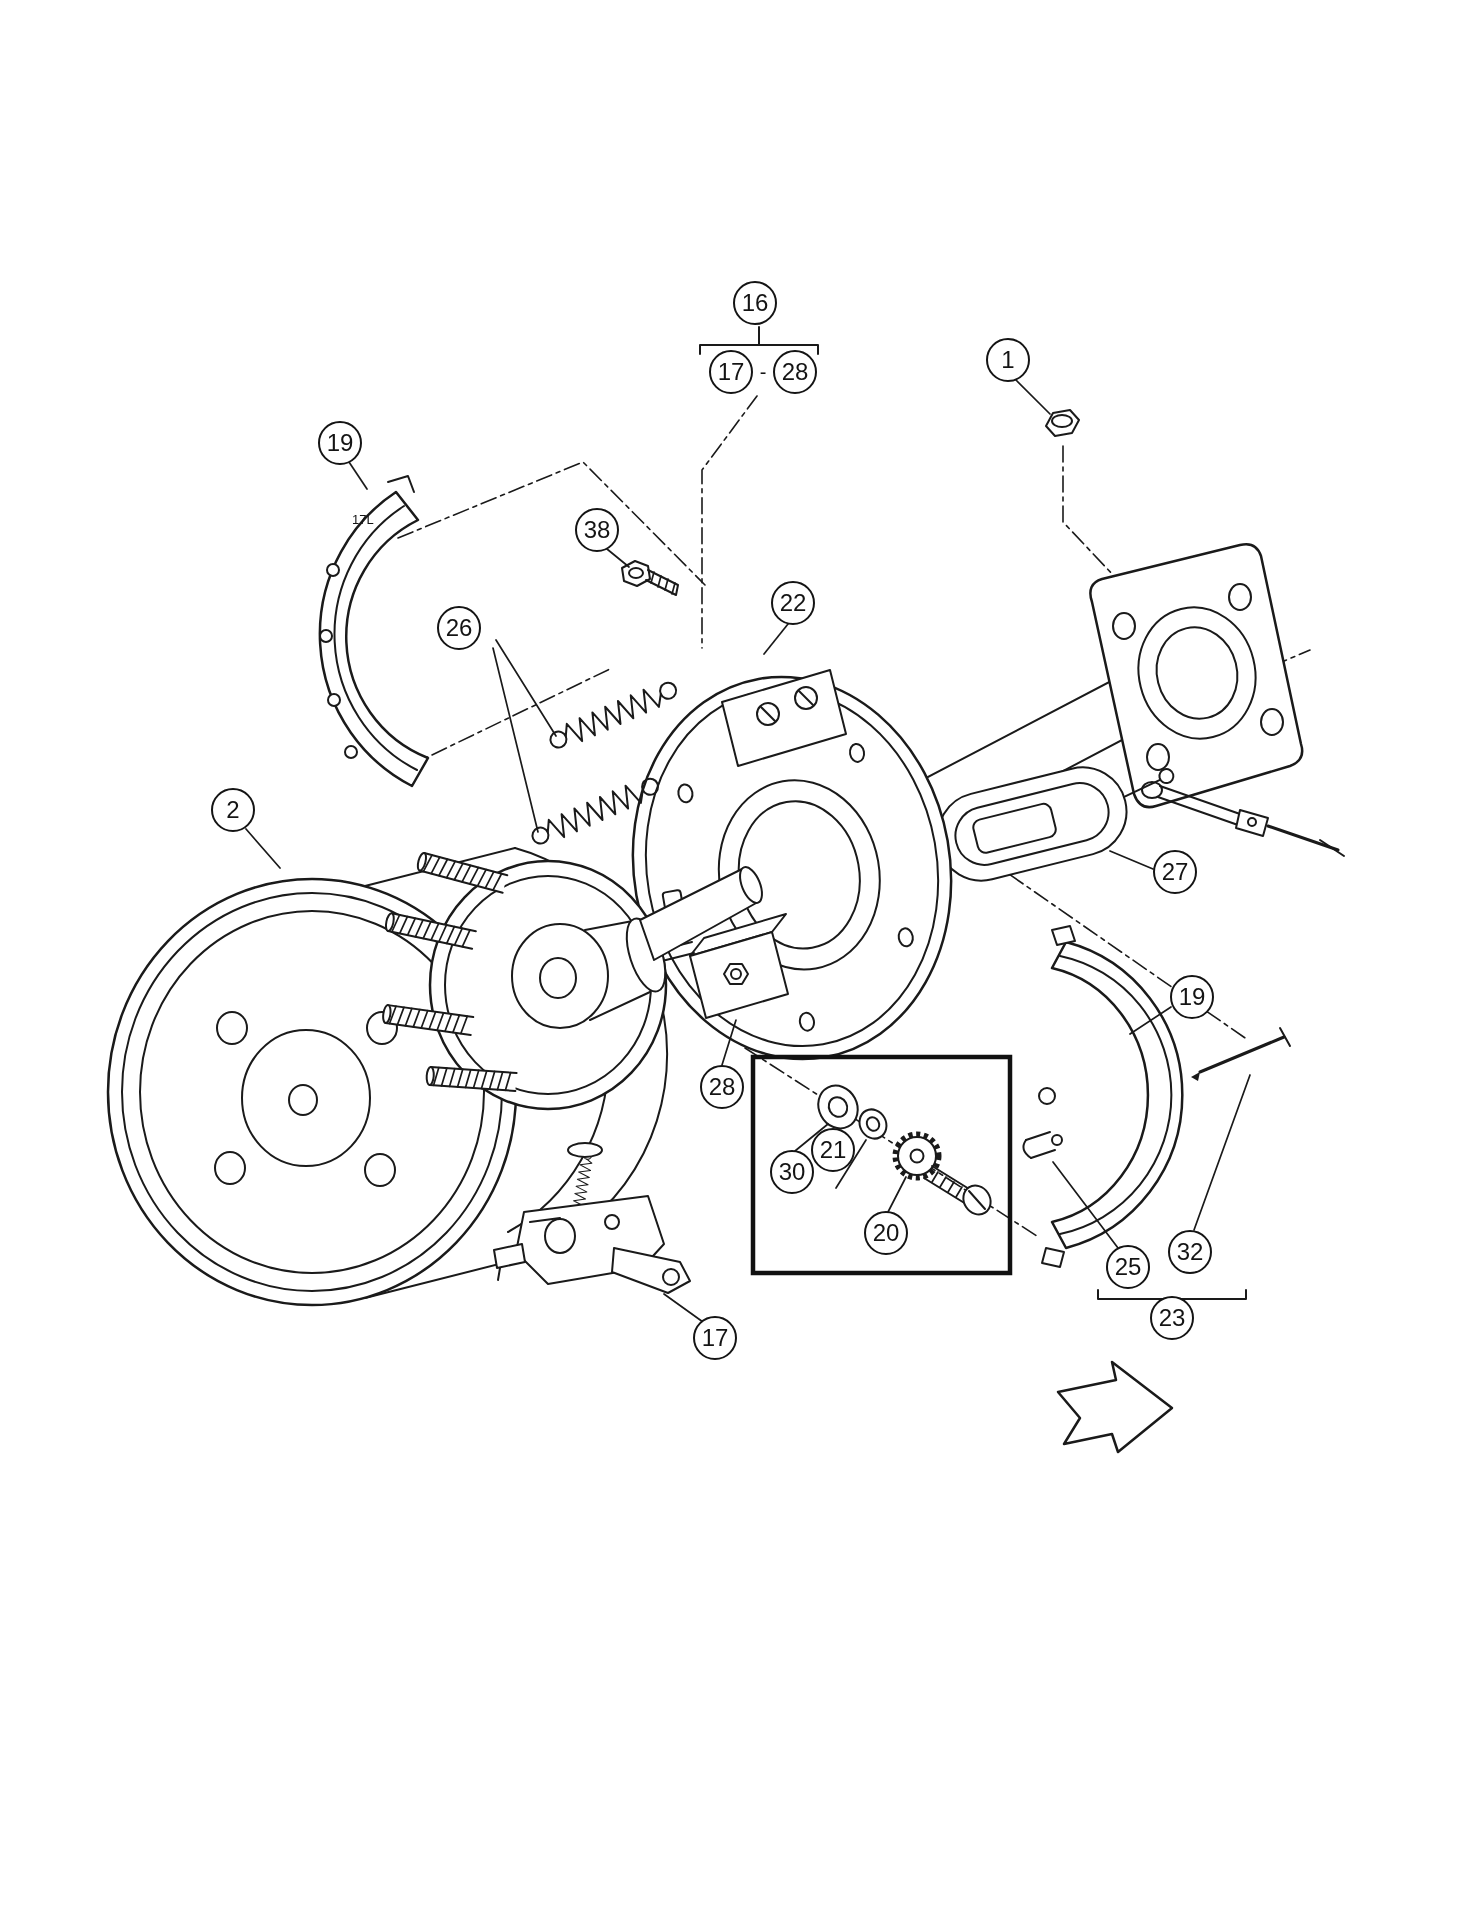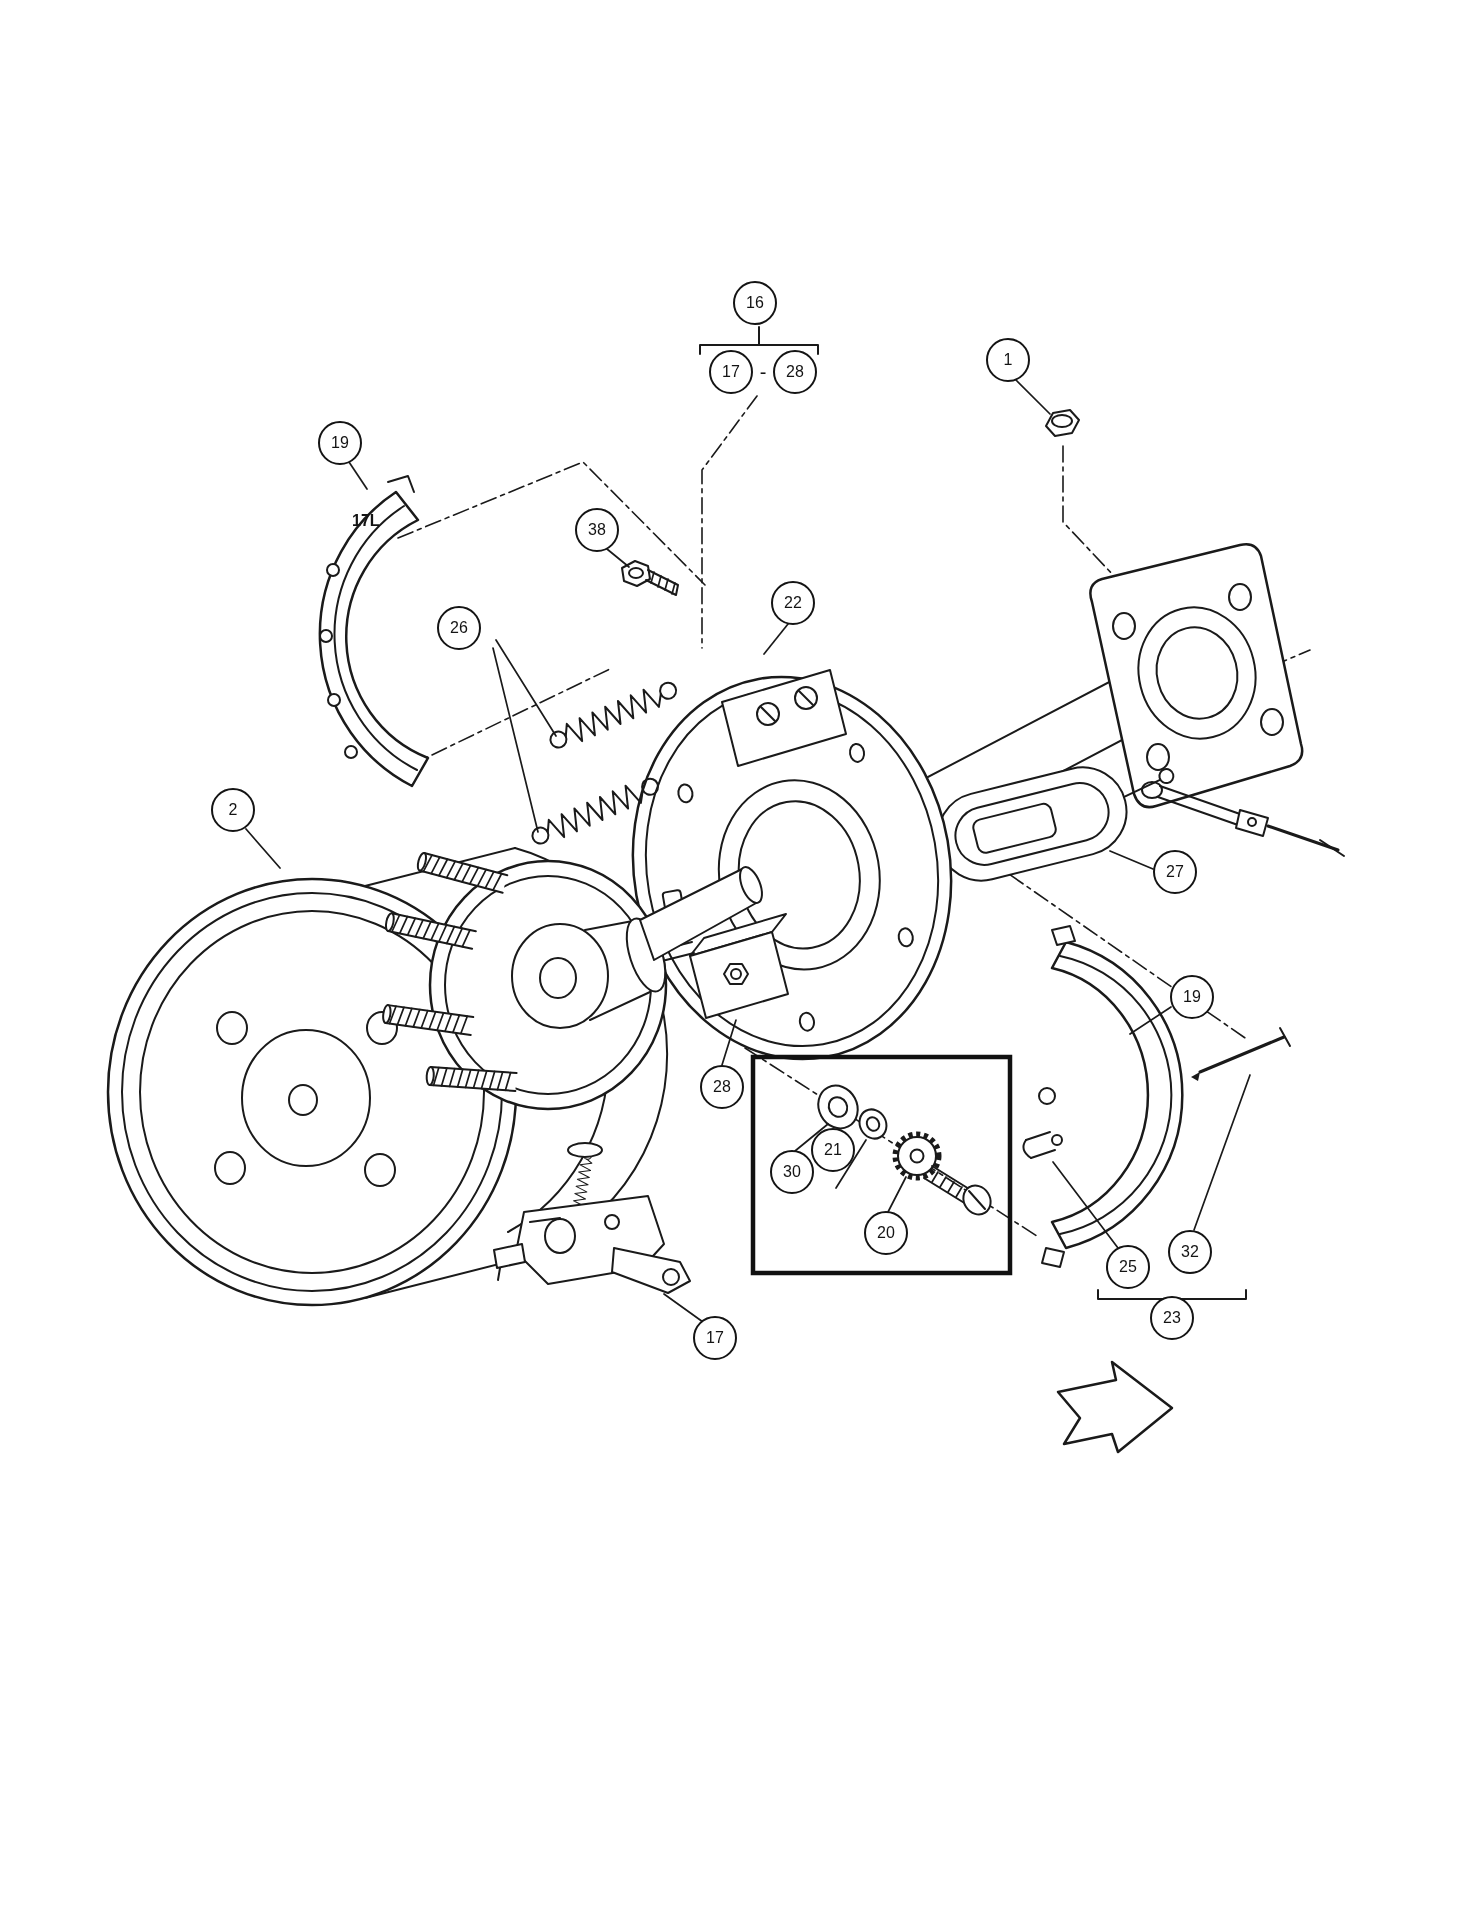--- a/index.html
+++ b/index.html
@@ -11,24 +11,24 @@
   .fw{fill:#ffffff;stroke:#1a1a1a;stroke-width:2;stroke-linejoin:round;}
   .sw25{stroke-width:2.5;}
   .sw3{stroke-width:3;}
   .thin{stroke-width:1.7;}
   .dash{stroke-dasharray:16 5 4 5;stroke-width:1.6;}
   .dot{stroke-dasharray:1.6 5;stroke-width:2;fill:none;}
   .tooth{fill:none;stroke:#1a1a1a;stroke-width:7;stroke-dasharray:4 3.5;}
   
   .balloon{position:absolute;width:44px;height:44px;border:2.4px solid #141414;border-radius:50%;
            background:#ffffff;display:flex;align-items:center;justify-content:center;
-           font-size:16px;color:#141414;box-sizing:border-box;}
+           font-size:24px;color:#141414;box-sizing:border-box;}
   .range-dash{position:absolute;width:20px;height:44px;display:flex;align-items:center;
               justify-content:center;font-size:20px;color:#141414;}
-  .marking{position:absolute;font-size:16px;color:#141414;font-weight:bold;}
+  .marking{position:absolute;font-size:13px;color:#141414;}
 </style>
 </head>
 <body>
 
 <div class="stage">
 
 <svg width="1484" height="1920" viewBox="0 0 1484 1920" xmlns="http://www.w3.org/2000/svg" xmlns:xlink="http://www.w3.org/1999/xlink">
   <defs>
     <g id="spring">
       <circle class="ln" cx="6" cy="0" r="8"></circle>

